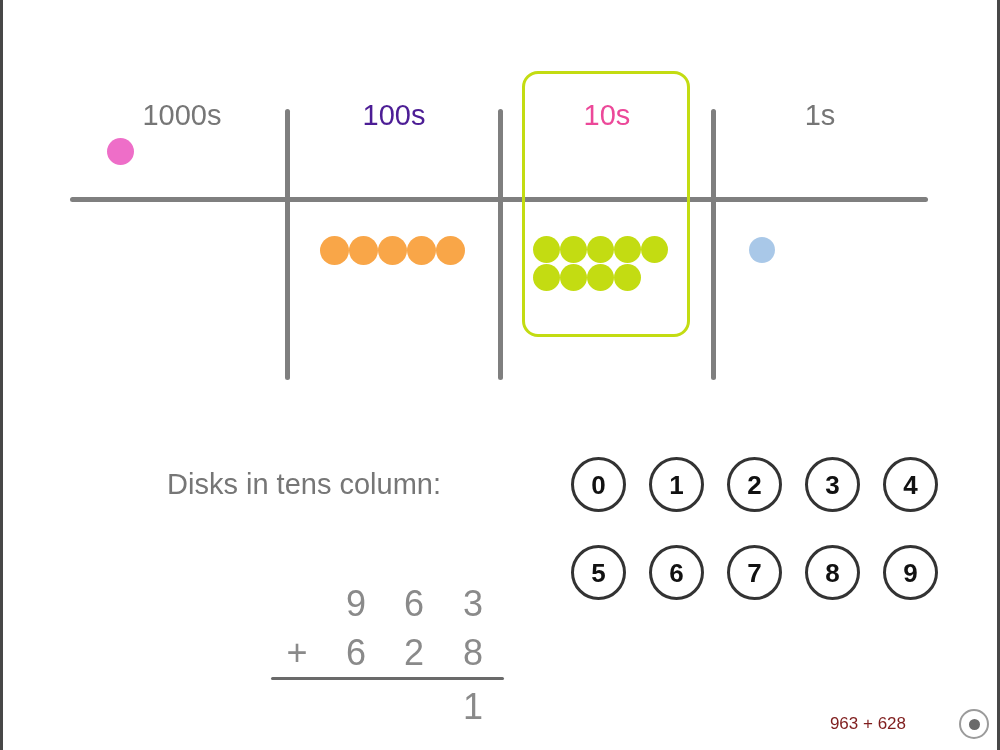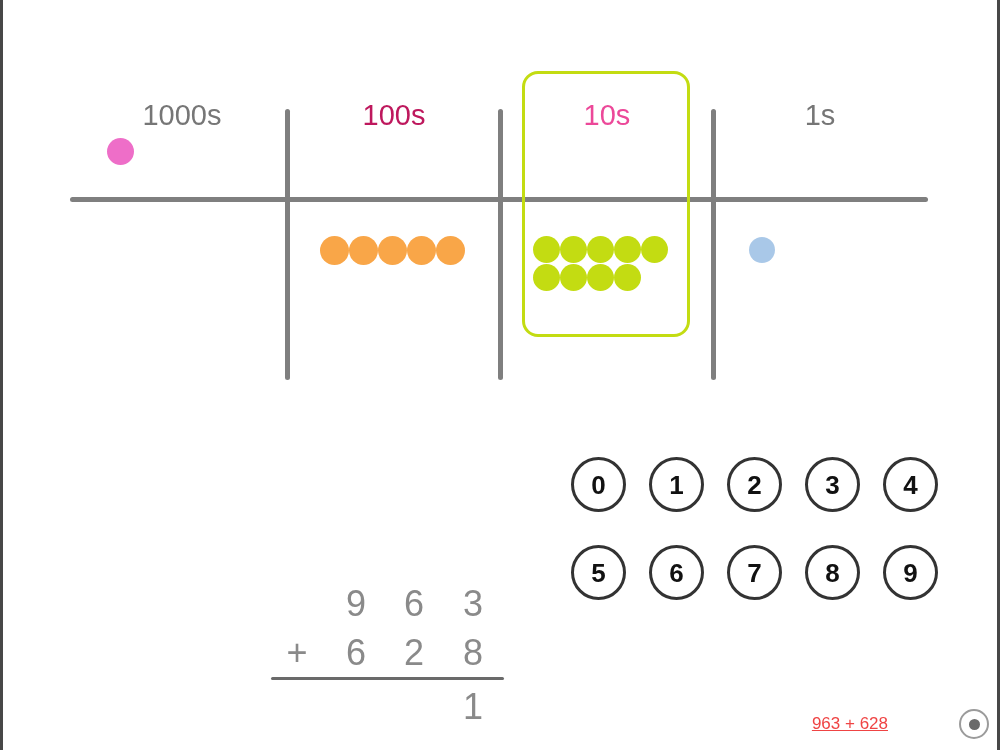--- a/index.html
+++ b/index.html
@@ -139,27 +139,26 @@
     width: 233px;
     height: 3px;
     background: #6a6a6a;
     border-radius: 1.5px;
   }
   .add-ans { top: 689px; }
 
   
   .footer-problem {
     position: absolute;
-    left: 758px;
+    left: 776px;
     top: 714px;
     width: 130px;
     text-align: right;
     font-size: 17px;
-    color: #ef4444;
-    text-decoration: underline;
+    color: #7f1d1d;
   }
   .record-btn {
     position: absolute;
     left: 959px;
     top: 709px;
     width: 30px;
     height: 30px;
     border: 2px solid #9b9b9b;
     border-radius: 50%;
     background: #ffffff;
@@ -180,21 +179,21 @@
 <body>
 
 <div class="screen">
 
   <div class="edge left" style="background-color: rgb(71, 71, 71);"></div>
   <div class="edge right" style="background-color: rgb(71, 71, 71);"></div>
 
   <div>
 
     <div class="col-label label-1000s" style="color: rgb(118, 118, 118);">1000s</div>
-    <div class="col-label label-100s" style="color: #be185d;">100s</div>
+    <div class="col-label label-100s" style="color: #4c1d95;">100s</div>
     <div class="col-label label-10s" style="color: #ec4899;">10s</div>
     <div class="col-label label-1s" style="color: rgb(118, 118, 118);">1s</div>
 
     <div class="hline" style="background-color: rgb(127, 127, 127);"></div>
     <div class="vline vline-1" style="background-color: rgb(127, 127, 127);"></div>
     <div class="vline vline-2" style="background-color: rgb(127, 127, 127);"></div>
     <div class="vline vline-3" style="background-color: rgb(127, 127, 127);"></div>
 
     <div class="highlight-box" style="border-color: rgb(195, 220, 18);"></div>
 
@@ -212,20 +211,21 @@
     <div class="disk disk-green" style="left: 614px; top: 236px; width: 27px; height: 27px; background-color: rgb(195, 220, 18);"></div>
     <div class="disk disk-green" style="left: 641px; top: 236px; width: 27px; height: 27px; background-color: rgb(195, 220, 18);"></div>
     <div class="disk disk-green" style="left: 533px; top: 264px; width: 27px; height: 27px; background-color: rgb(195, 220, 18);"></div>
     <div class="disk disk-green" style="left: 560px; top: 264px; width: 27px; height: 27px; background-color: rgb(195, 220, 18);"></div>
     <div class="disk disk-green" style="left: 587px; top: 264px; width: 27px; height: 27px; background-color: rgb(195, 220, 18);"></div>
     <div class="disk disk-green" style="left: 614px; top: 264px; width: 27px; height: 27px; background-color: rgb(195, 220, 18);"></div>
 
     <div class="disk disk-blue" style="left: 749px; top: 237px; width: 26px; height: 26px; background-color: rgb(169, 200, 232);"></div>
   </div>
 
+  <div class="question" style="color: rgb(118, 118, 118);">Disks in tens column:</div>
 
   <div>
     <div class="numpad-row numpad-row-1">
       <button class="num-btn">0</button>
       <button class="num-btn">1</button>
       <button class="num-btn">2</button>
       <button class="num-btn">3</button>
       <button class="num-btn">4</button>
     </div>
     <div class="numpad-row numpad-row-2">

